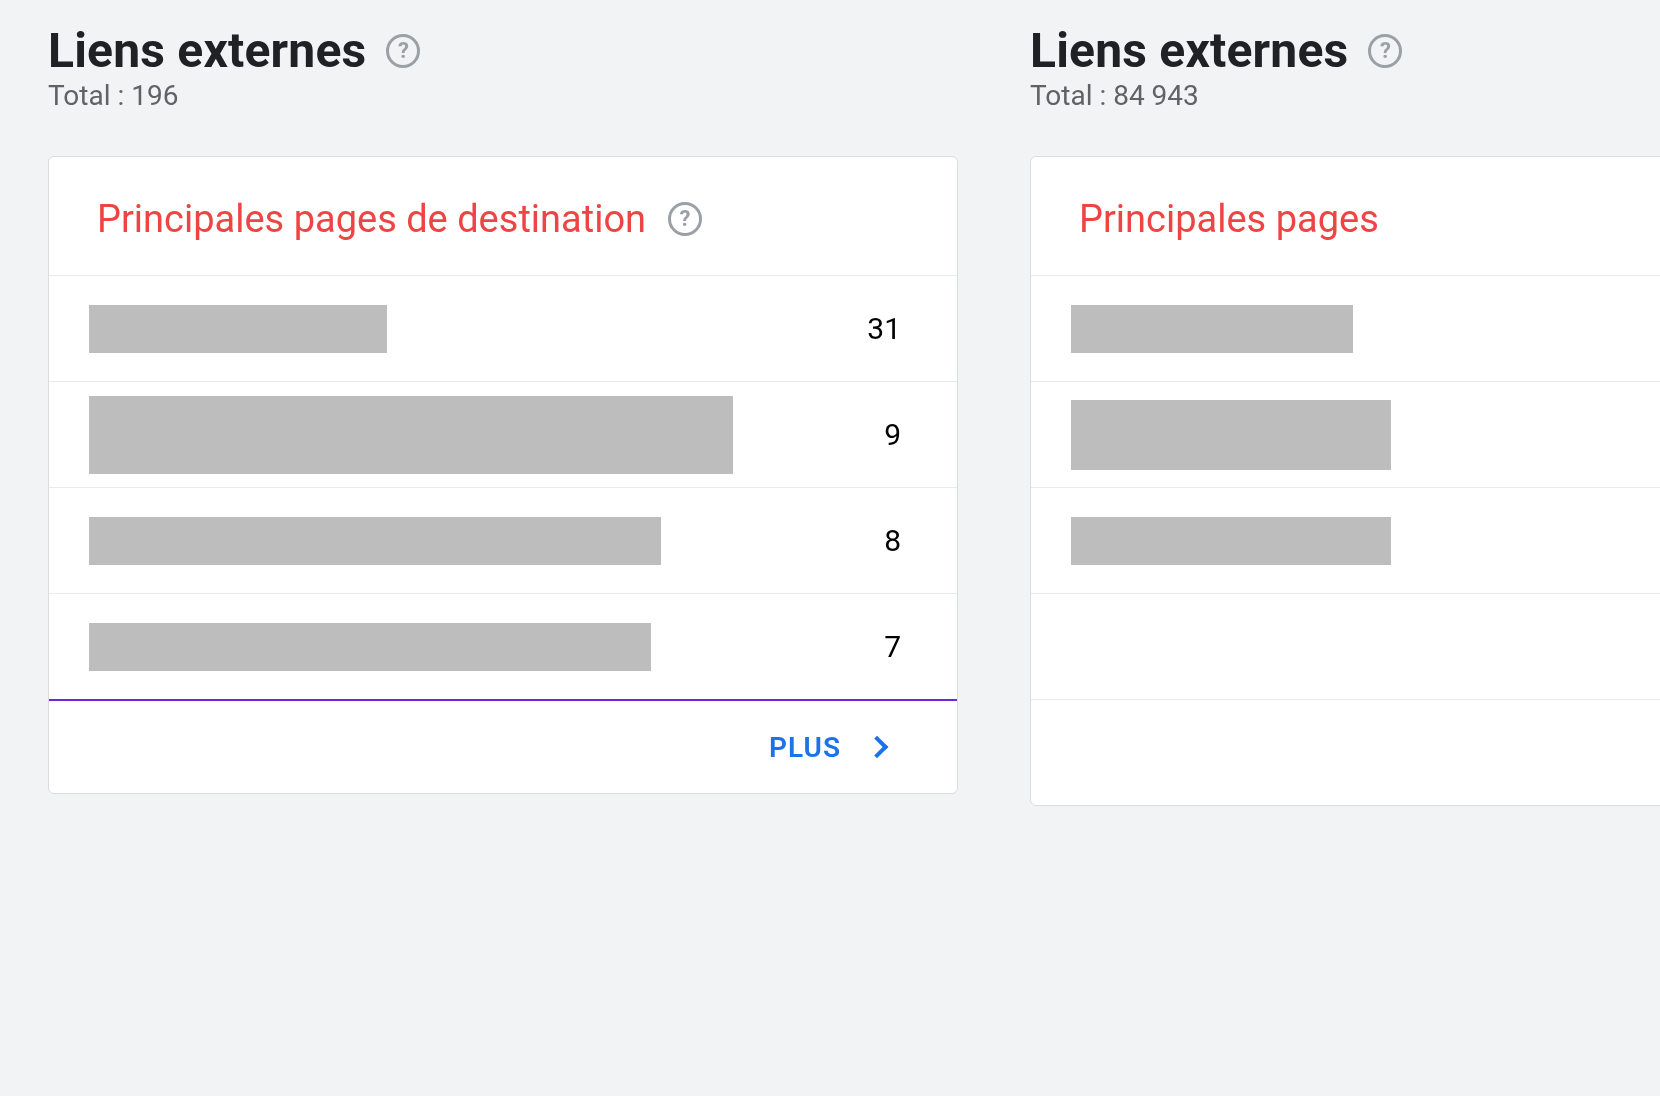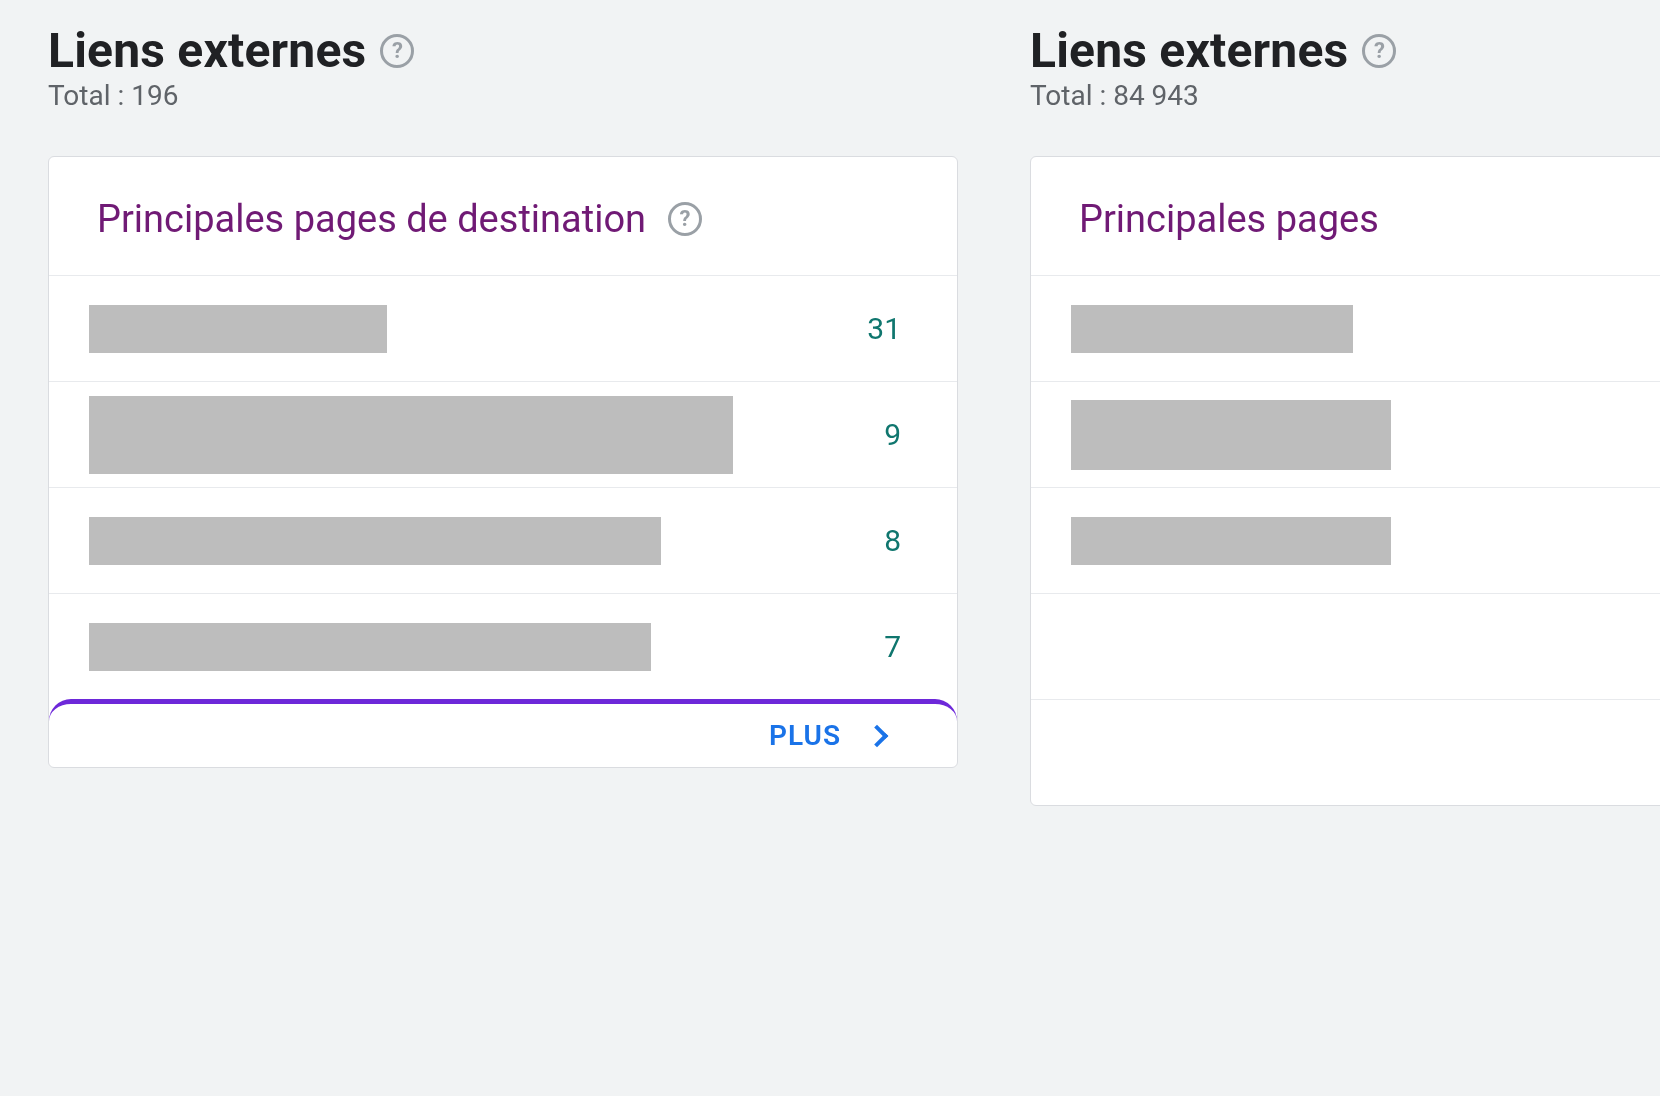--- a/index.html
+++ b/index.html
@@ -7,21 +7,21 @@
       width: 1660px;
       height: 1096px;
       background: #f1f3f4;
       font-family: Roboto, Arial, sans-serif;
       color: #202124;
       overflow: hidden;
     }
     .page { display: flex; gap: 72px; padding: 22px 0 0 48px; }
     .col { display: flex; flex-direction: column; }
 
-    .col-title-row { display: flex; align-items: center; gap: 14px; }
+    .col-title-row { display: flex; align-items: center; gap: 20px; }
     .col-title { font-size: 48px; font-weight: 700; color: #202124; letter-spacing: .2px; }
     .col-subtitle { font-size: 28px; color: #5f6368; }
 
     .help-icon {
       width: 34px; height: 34px;
       border: 3px solid #9aa0a6; border-radius: 50%;
       display: inline-flex; align-items: center; justify-content: center;
       color: #9aa0a6; font-size: 22px; font-weight: 700;
       cursor: pointer; user-select: none;
       line-height: 1;
@@ -29,38 +29,37 @@
 
     .card {
       background: #fff;
       border: 1px solid #dadce0;
       border-radius: 6px;
       margin-top: 44px;
       width: 910px;
       overflow: hidden;
     }
     .card-header { display: flex; align-items: center; gap: 22px; padding: 40px 40px 34px 48px; }
-    .card-title { font-size: 38px; color: #701a75; font-weight: 400; }
+    .card-title { font-size: 38px; color: #ef4444; font-weight: 400; }
 
     .row {
       display: flex; align-items: center;
       height: 106px; padding: 0 56px 0 40px;
       border-top: 1px solid #e8eaed;
       cursor: pointer;
     }
     .row .redact { background: #bdbdbd; height: 48px; }
-    .row .value { margin-left: auto; font-size: 30px; color: #0f766e; }
+    .row .value { margin-left: auto; font-size: 30px; color: #000000; }
 
     .row-more {
       display: flex; align-items: center; justify-content: flex-end;
       gap: 28px;
-      height: 68px; padding: 0 72px 0 40px;
-      border-top: 5px solid #6d28d9;
+      height: 94px; padding: 0 72px 0 40px;
+      border-top: 2px solid #6d28d9;
       cursor: pointer;
-      border-radius: 22px;
     }
     .row-more .label { color: #1a73e8; font-size: 28px; font-weight: 600; letter-spacing: 1px; }
     .chevron-right {
       width: 16px; height: 16px;
       border-top: 4px solid #1a73e8;
       border-right: 4px solid #1a73e8;
       transform: rotate(45deg);
     }
 
     

